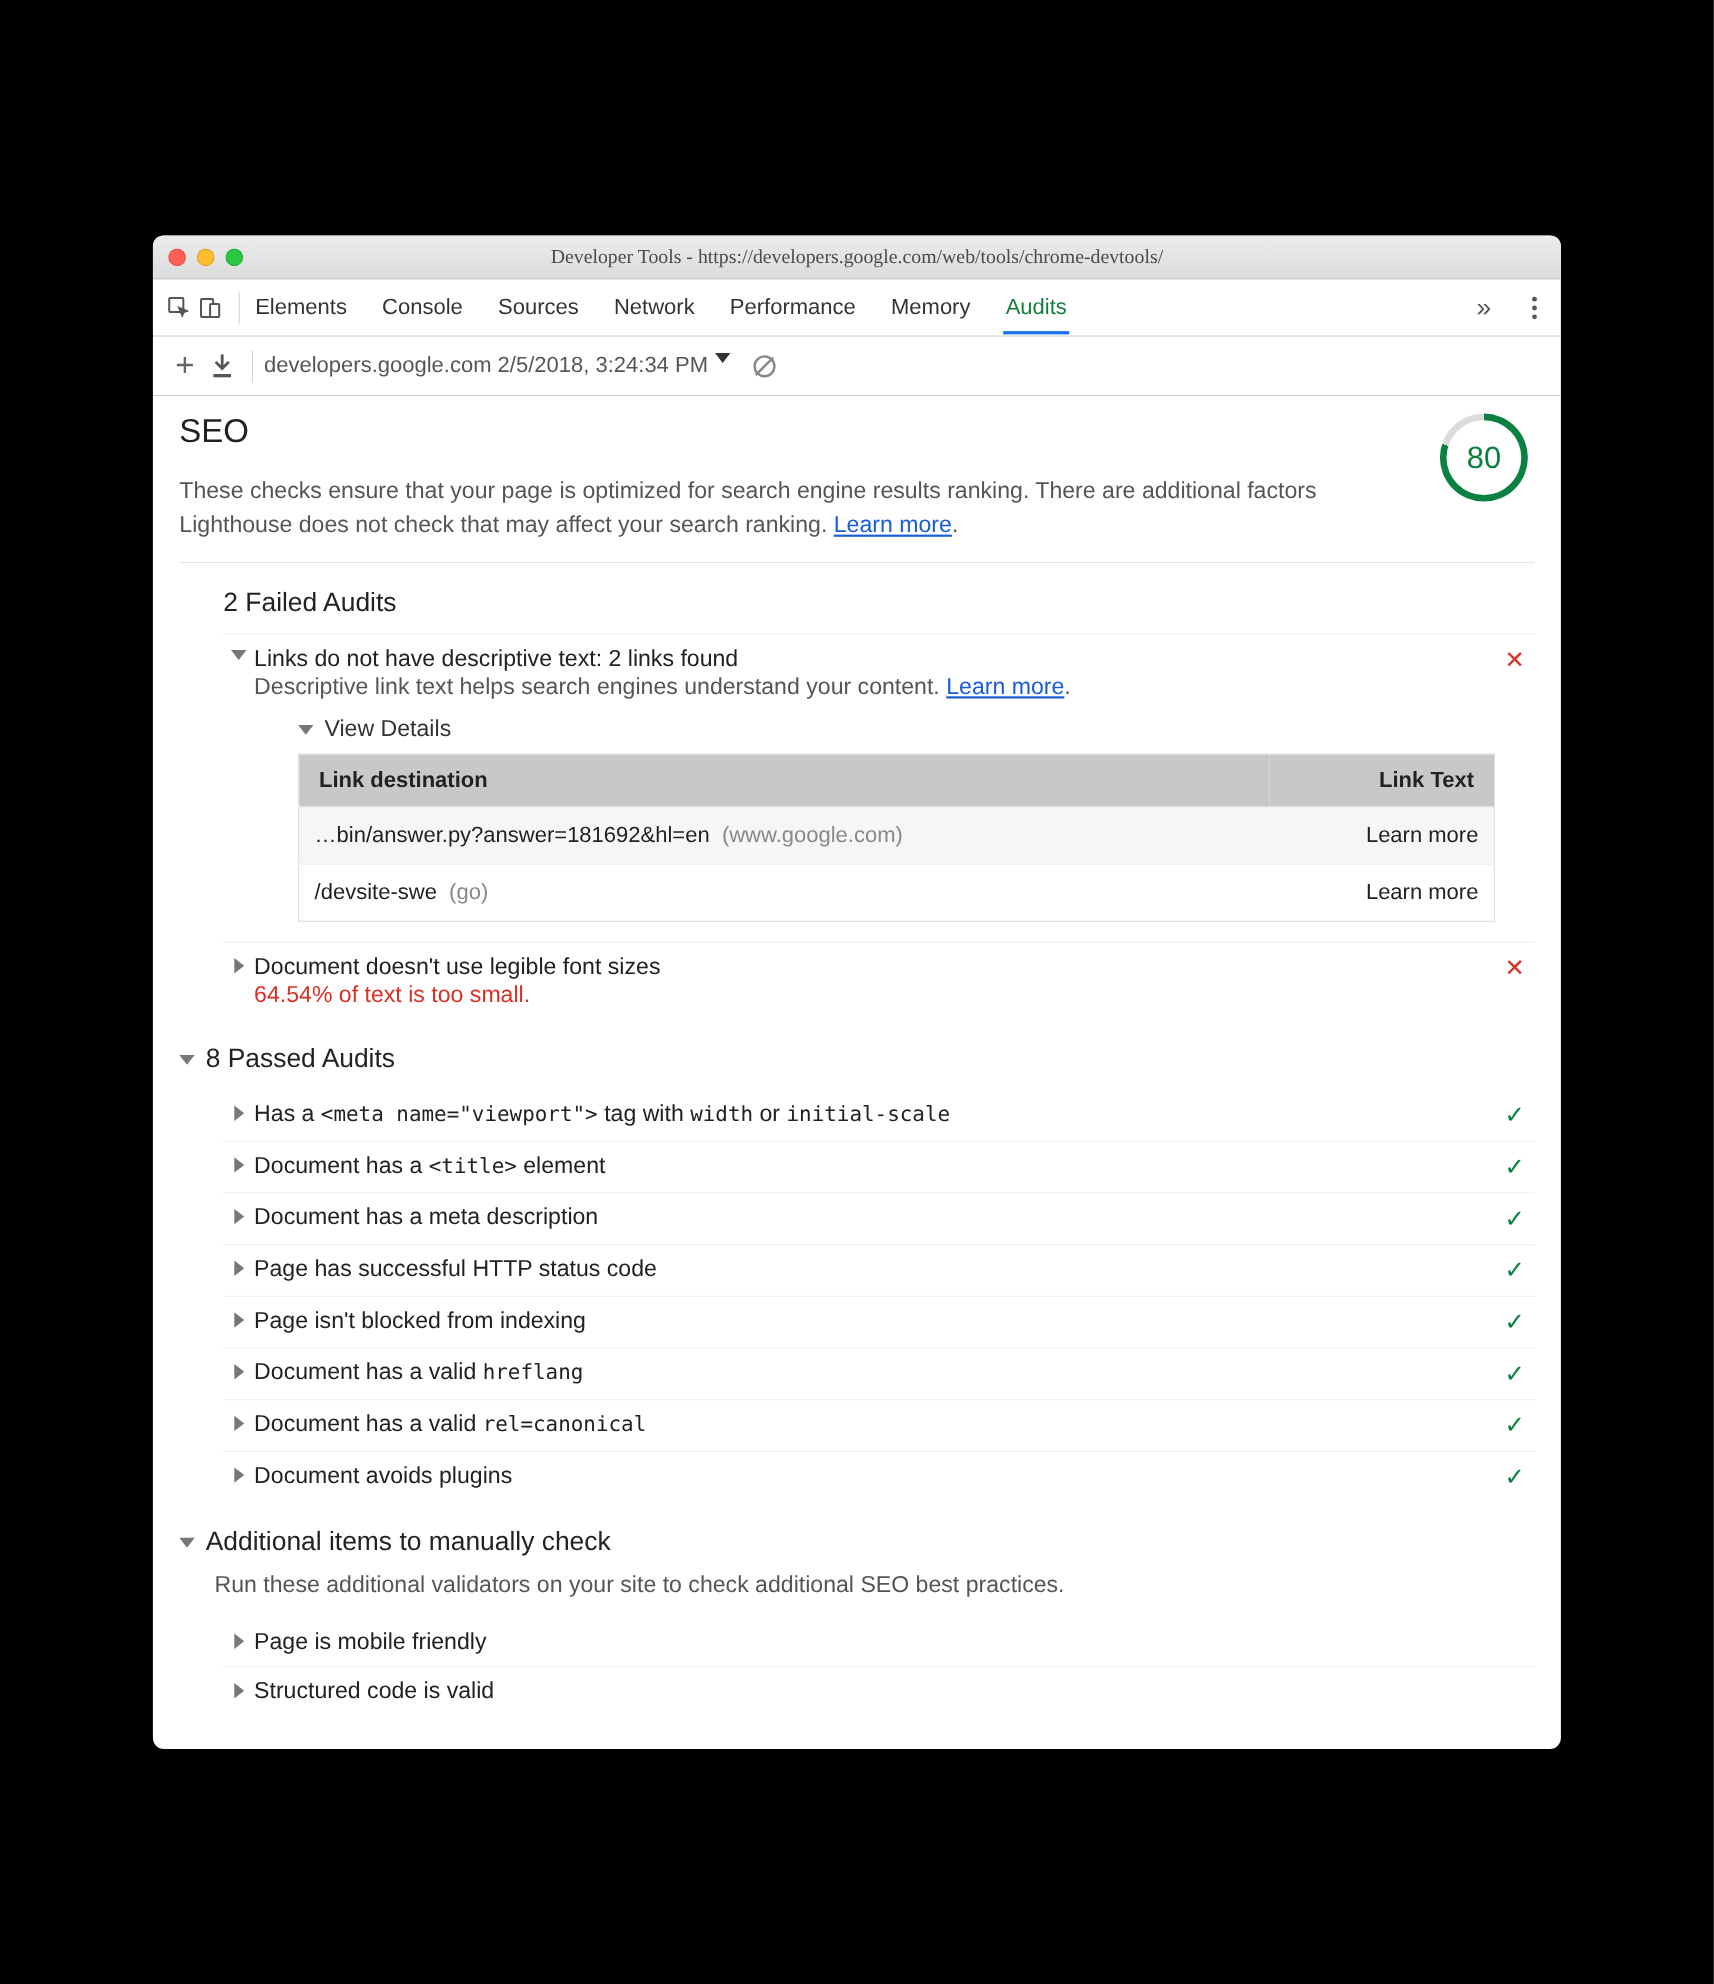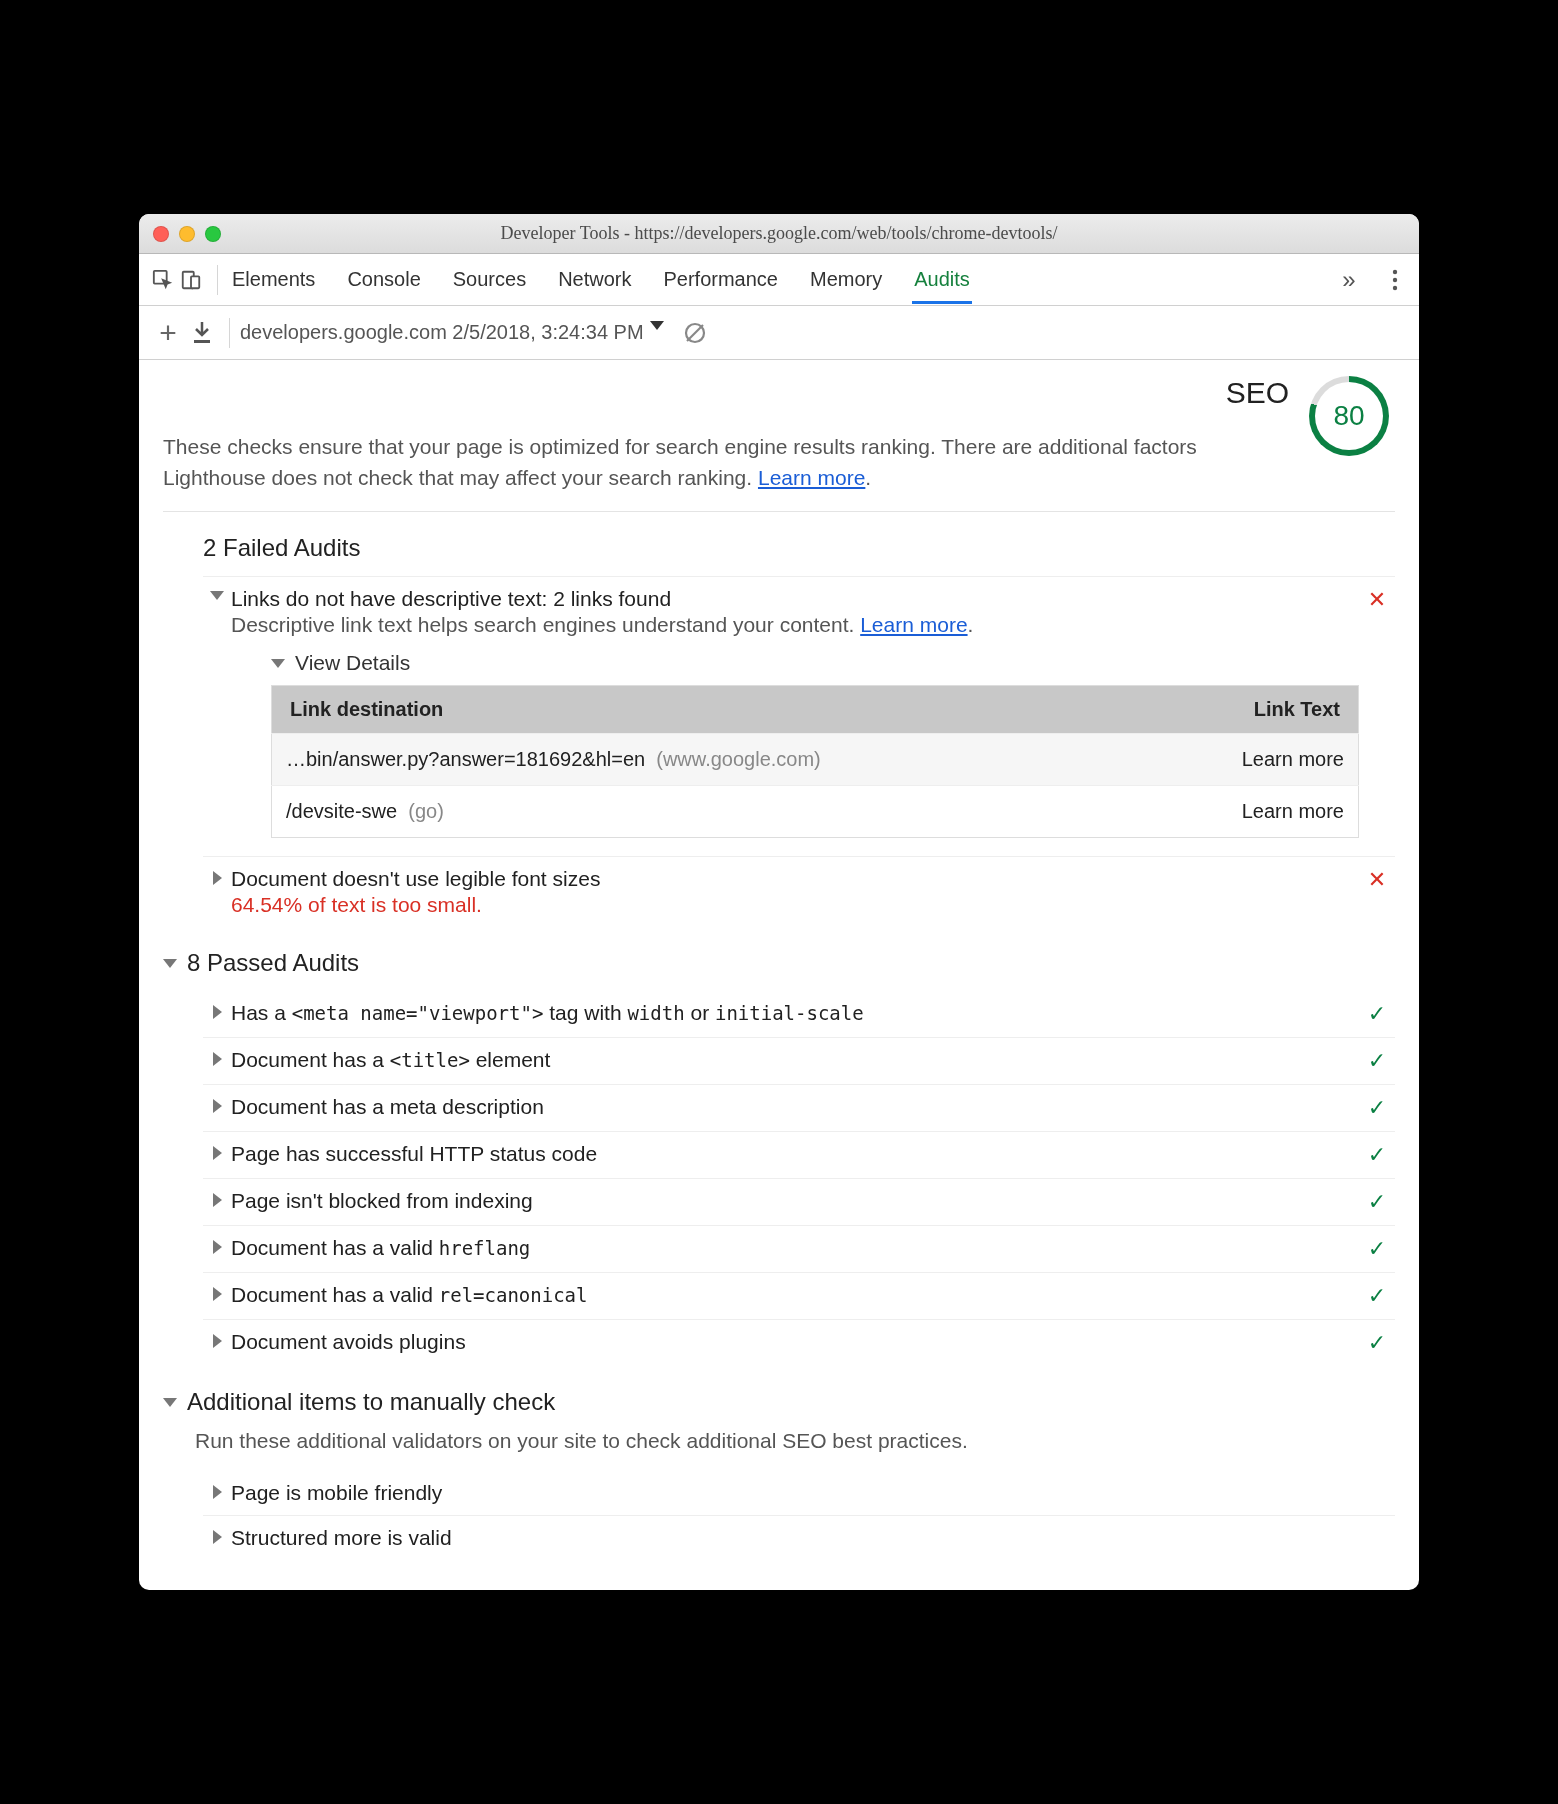--- a/index.html
+++ b/index.html
@@ -53,21 +53,21 @@
     border-bottom:1px solid #d0d0d0; padding:0 12px;
     font-size:20px; color:#555;
   }
   .subbar .ico { width:34px; display:flex; justify-content:center; align-items:center; cursor:pointer; }
   .subbar .sep { width:1px; height:30px; background:#d6d6d6; margin:0 10px; }
   .subbar .runlabel { display:flex; align-items:flex-start; gap:6px; cursor:pointer; }
 
   .content { padding: 16px 24px 30px 24px; font-size:21px; color:#212121; }
   .seo-head { display:flex; align-items:flex-start; border-bottom:1px solid #e4e4e4; padding-bottom:18px; }
   .seo-head-text { flex:1; padding-right:20px; }
-  .seo-title { font-size:30px; font-weight:400; color:#212121; margin-bottom:22px;text-align:right; }
+  .seo-title { font-size:30px; font-weight:400; color:#212121; margin-bottom:22px; }
   .seo-desc { color:#555; line-height:1.45; }
   .link { color:#1a5dd6; text-decoration:underline; cursor:pointer; }
   .score-ring {
     width:80px; height:80px; border-radius:50%;
     display:flex; align-items:center; justify-content:center;
     font-size:28px; font-weight:500; color:#0b8043;
     background: conic-gradient(#0b8043 0deg 288deg, #dcdcdc 288deg 360deg);
     position:relative; margin-right:6px;
   }
   .score-ring::before {
@@ -333,20 +333,20 @@
             <div class="arrow">
               <span class="tri right"></span>
             </div>
             <div class="body">Page is mobile friendly</div>
             <div class="status"></div>
           </div>
           <div class="audit-row">
             <div class="arrow">
               <span class="tri right"></span>
             </div>
-            <div class="body">Structured more is valid</div>
+            <div class="body">Structured code is valid</div>
             <div class="status"></div>
           </div>
         </div>
     </div>
 
   </div>
 </div>
 
 </body></html>

